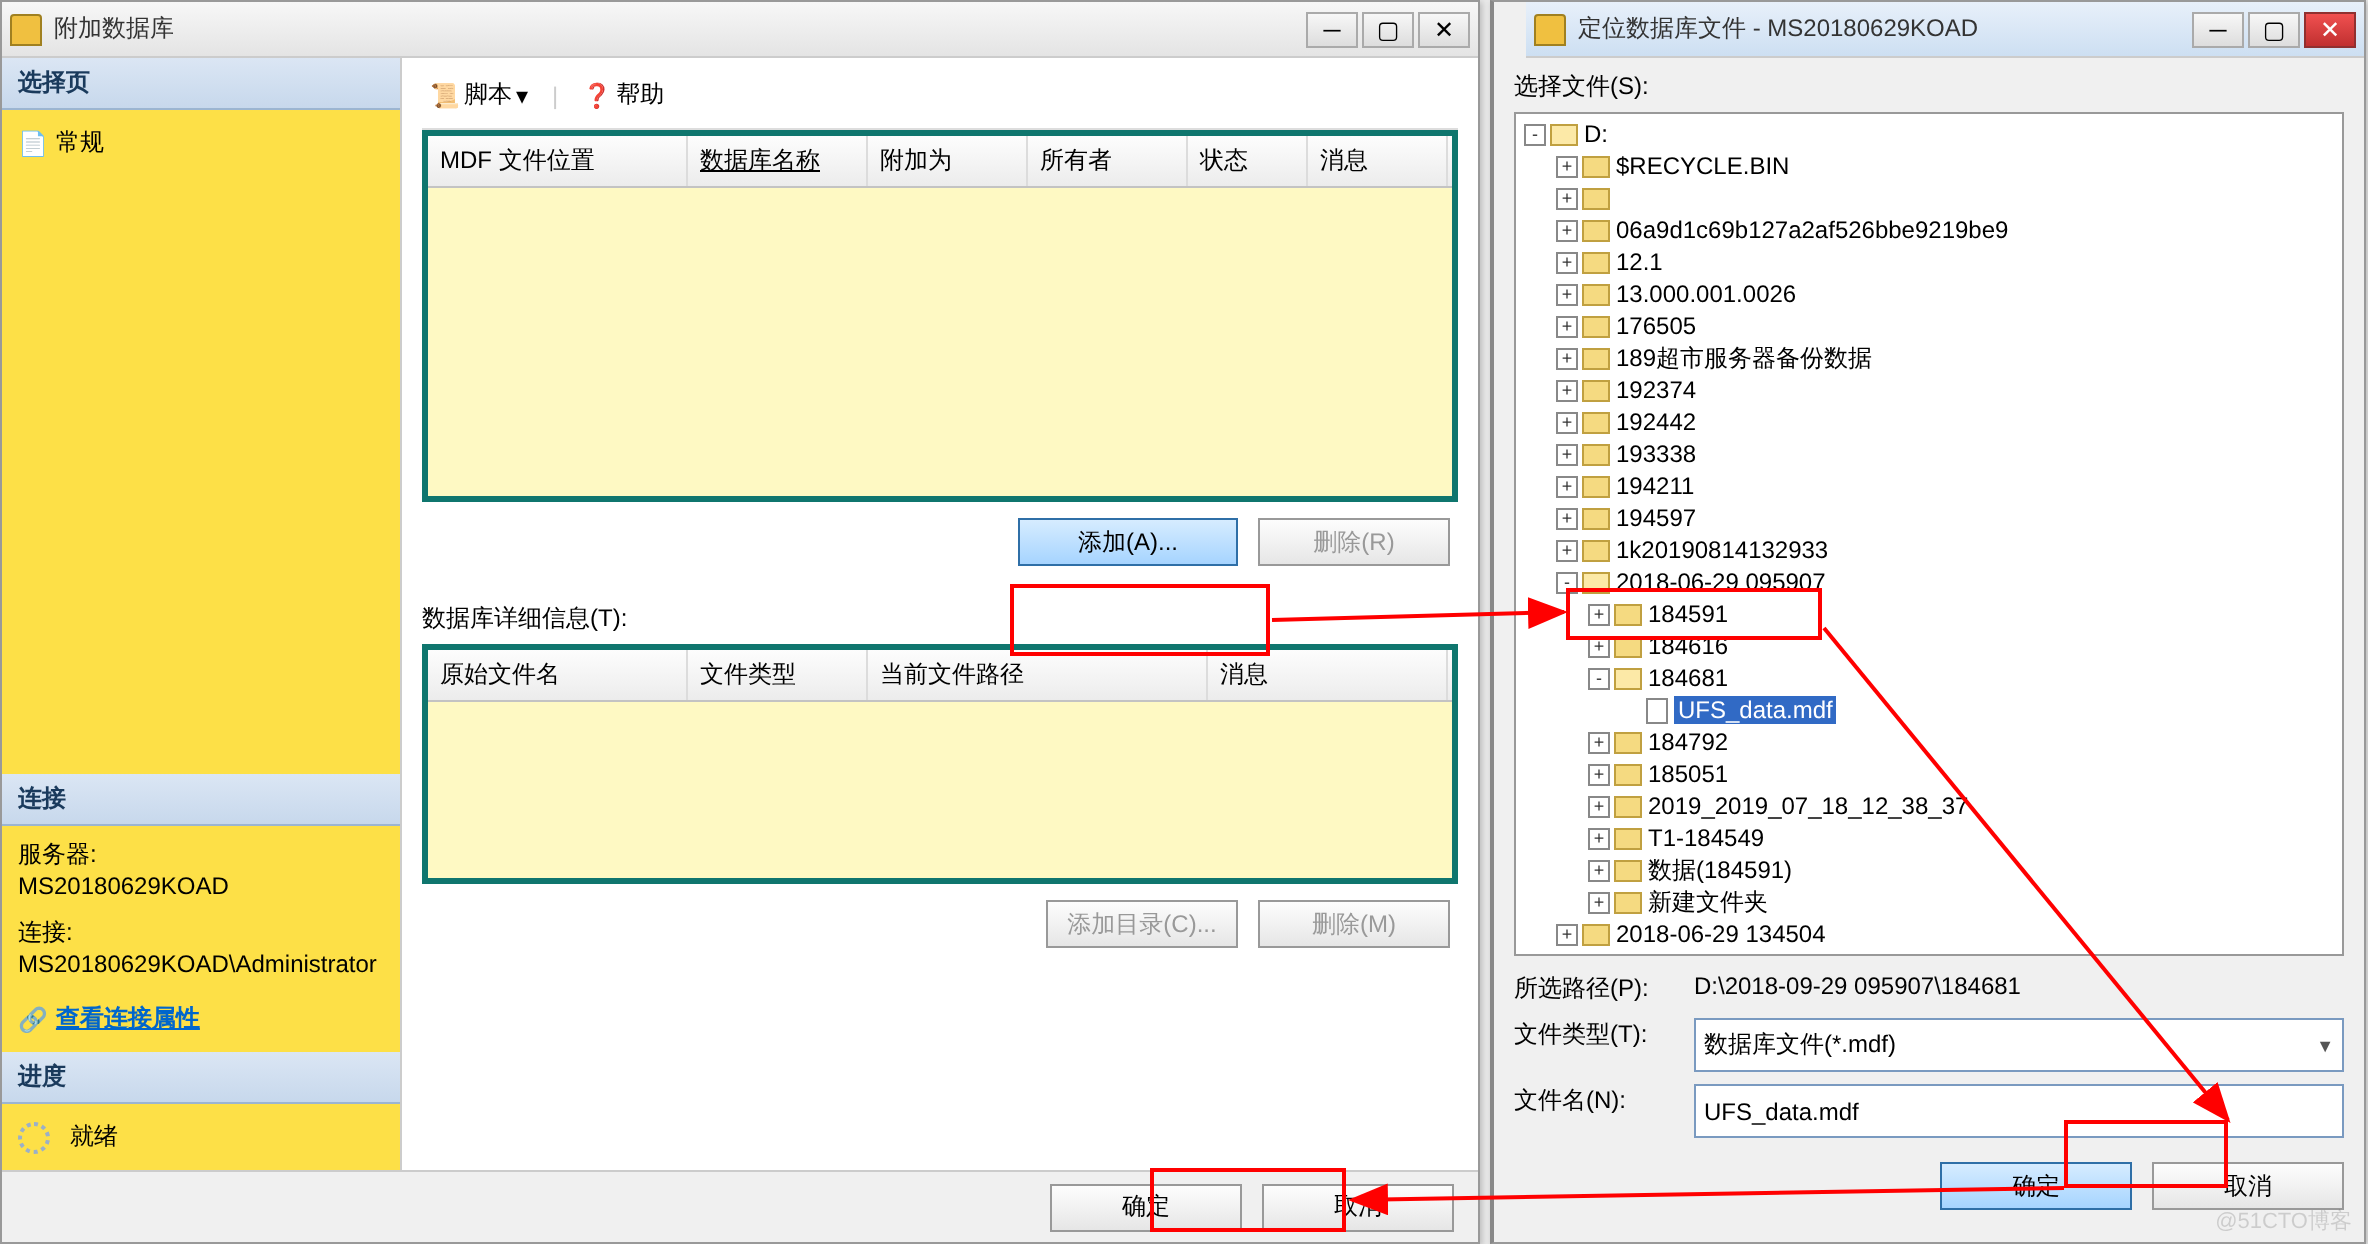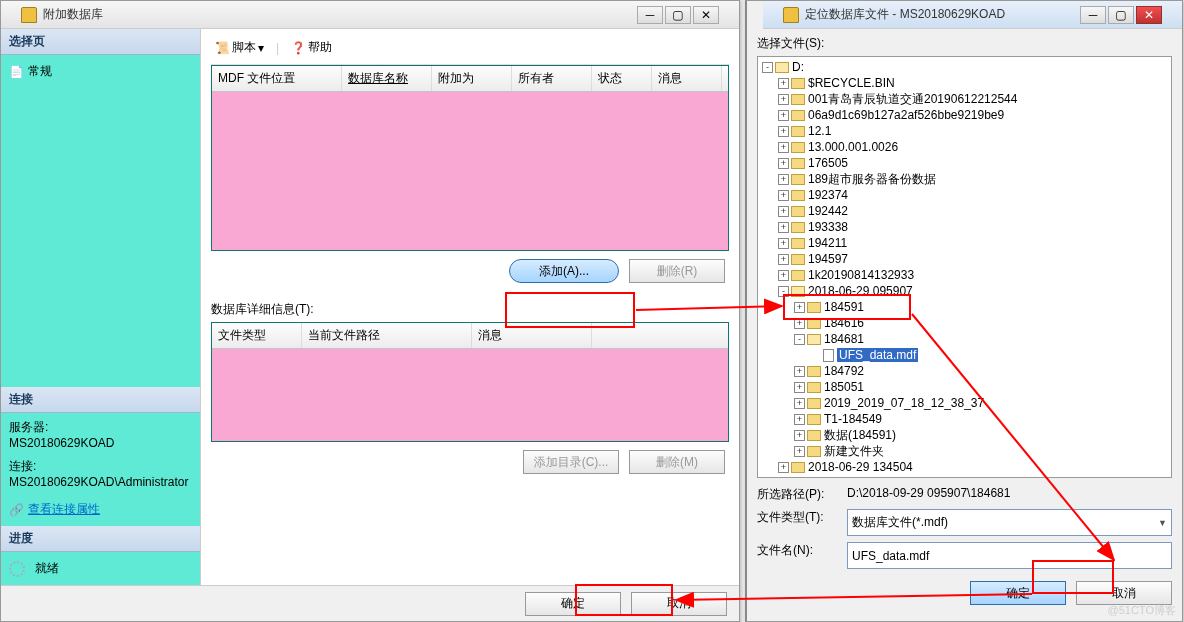--- a/index.html
+++ b/index.html
@@ -1,42 +1,42 @@
 <!DOCTYPE html>
 <html><head>
 <meta charset="utf-8">
 <style>
 * { box-sizing: border-box; margin: 0; padding: 0; font-family: "Microsoft YaHei", "SimSun", Arial, sans-serif; font-size: 12px; }
 body { width: 1184px; height: 622px; background: #e8e8e8; overflow: hidden; position: relative; }
 
 .dialog { position: absolute; background: #f0f0f0; border: 1px solid #999; box-shadow: 1px 1px 3px rgba(0,0,0,0.2); }
 
-.titlebar { height: 28px; background: linear-gradient(#f7f7f7,#e4e4e4); border-bottom: 1px solid #ccc; display: flex; align-items: center; padding: 0 20px; }
+.titlebar { height: 28px; background: linear-gradient(#f7f7f7,#e4e4e4); border-bottom: 1px solid #ccc; display: flex; align-items: center; padding: 0 4px; }
 .titlebar .db-icon { width: 16px; height: 16px; background: #f0c040; border: 1px solid #a08020; border-radius: 2px 2px 0 0; margin-right: 6px; }
 .titlebar .title { flex: 1; color: #333; }
 .winctrls { display: flex; gap: 2px; }
 .winbtn { width: 26px; height: 18px; background: linear-gradient(#f7f7f7,#ddd); border: 1px solid #aaa; display: flex; align-items: center; justify-content: center; cursor: pointer; }
 .winbtn.close { background: linear-gradient(#f05050,#c03030); color: #fff; border-color: #903030; }
 
 
 .dlg-attach { left: 0; top: 0; width: 740px; height: 622px; }
 .attach-body { display: flex; height: calc(100% - 28px - 36px); }
-.leftpane { width: 200px; border-right: 1px solid #ccc; background: #5eead4; display: flex; flex-direction: column; }
+.leftpane { width: 200px; border-right: 1px solid #ccc; background: #fde047; display: flex; flex-direction: column; }
 .section-hdr { background: linear-gradient(#dbe6f4,#c7d8ec); border-bottom: 1px solid #9cb5d1; padding: 4px 8px; font-weight: bold; color: #1a3a5c; }
 .section-body { padding: 6px 8px; }
 .tree-row { display: flex; align-items: center; gap: 4px; padding: 2px 0; }
-.link { color: #0066cc; text-decoration: underline; cursor: pointer; }
+.link { color: #0066cc; text-decoration: underline; cursor: pointer; font-weight: bold; }
 
 .rightpane { flex: 1; background: #fff; display: flex; flex-direction: column; padding: 6px 10px; }
 .toolbar { display: flex; align-items: center; gap: 8px; padding: 2px 0 6px 0; border-bottom: 1px solid #ddd; }
 .tb-btn { display: flex; align-items: center; gap: 2px; cursor: pointer; padding: 2px 4px; }
 .tb-sep { color: #ccc; }
 
 .field-label { margin: 10px 0 4px 0; }
-.grid { border: 1px solid #0f766e; background: #f9a8d4; }
+.grid { border: 3px solid #0f766e; background: #fef9c3; }
 .grid-hdr { display: flex; background: linear-gradient(#fdfdfd,#ececec); border-bottom: 1px solid #c3c3c3; }
 .grid-hdr > div { padding: 4px 6px; border-right: 1px solid #dcdcdc; }
 .grid1 { height: 186px; }
 .grid2 { height: 120px; }
 
 .btn-row { display: flex; justify-content: flex-end; gap: 10px; padding: 8px 4px; }
 .btn { min-width: 96px; height: 24px; background: linear-gradient(#fdfdfd,#e6e6e6); border: 1px solid #999; display: inline-flex; align-items: center; justify-content: center; cursor: pointer; }
 .btn.disabled { color: #999; cursor: default; }
 .btn.primary { background: linear-gradient(#d6ecff,#a6d4ff); border-color: #2f6fa7; }
 
@@ -125,27 +125,28 @@
         <div class="grid-hdr" id="g1h">
             <div style="width: 130px;">MDF 文件位置</div>
             <div style="width: 90px; text-decoration: underline;">数据库名称</div>
             <div style="width: 80px;">附加为</div>
             <div style="width: 80px;">所有者</div>
             <div style="width: 60px;">状态</div>
             <div style="width: 70px;">消息</div>
           </div>
       </div>
       <div class="btn-row">
-        <div class="btn primary" style="min-width:110px;border-radius:12px;">添加(A)...</div>
+        <div class="btn primary" style="min-width:110px;">添加(A)...</div>
         <div class="btn disabled">删除(R)</div>
       </div>
 
       <div class="field-label">数据库详细信息(T):</div>
       <div class="grid grid2">
         <div class="grid-hdr" id="g2h">
+            <div style="width: 130px;">原始文件名</div>
             <div style="width: 90px;">文件类型</div>
             <div style="width: 170px;">当前文件路径</div>
             <div style="width: 120px;">消息</div>
           </div>
       </div>
       <div class="btn-row">
         <div class="btn disabled">添加目录(C)...</div>
         <div class="btn disabled">删除(M)</div>
       </div>
     </div>
@@ -178,21 +179,20 @@
         <div class="tr">
           <span class="spacer" style="width: 20px;"></span>
           <span class="exp">+</span>
           <span class="folder"></span>
           <span>$RECYCLE.BIN</span>
         </div>
         <div class="tr">
           <span class="spacer" style="width: 20px;"></span>
           <span class="exp">+</span>
           <span class="folder"></span>
-          <span>001青岛青辰轨道交通20190612212544</span>
         </div>
         <div class="tr">
           <span class="spacer" style="width: 20px;"></span>
           <span class="exp">+</span>
           <span class="folder"></span>
           <span>06a9d1c69b127a2af526bbe9219be9</span>
         </div>
         <div class="tr">
           <span class="spacer" style="width: 20px;"></span>
           <span class="exp">+</span>

